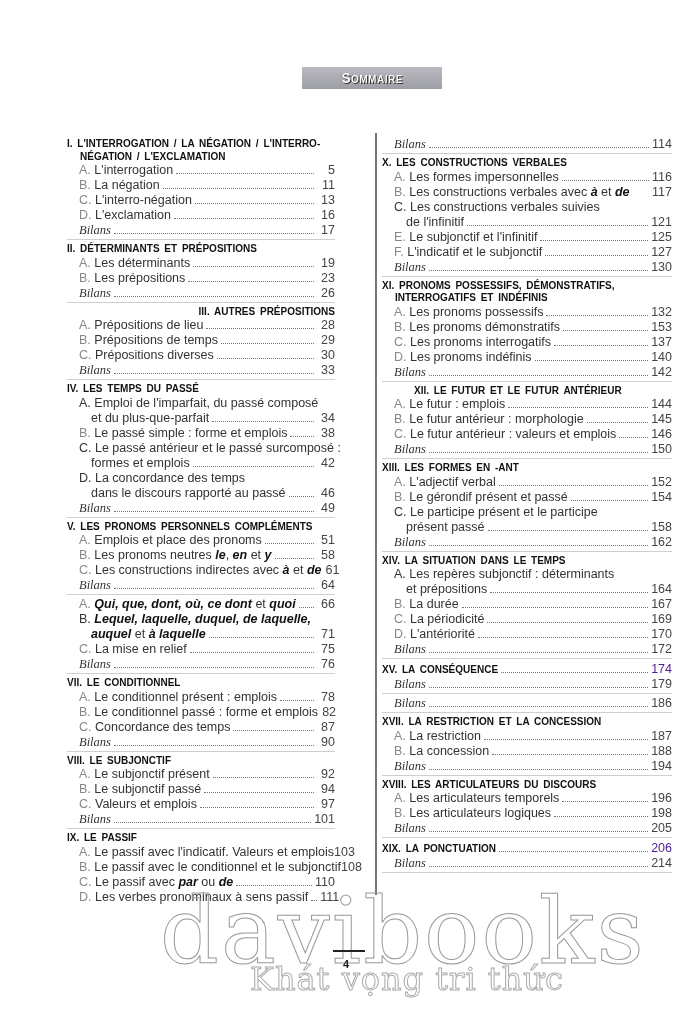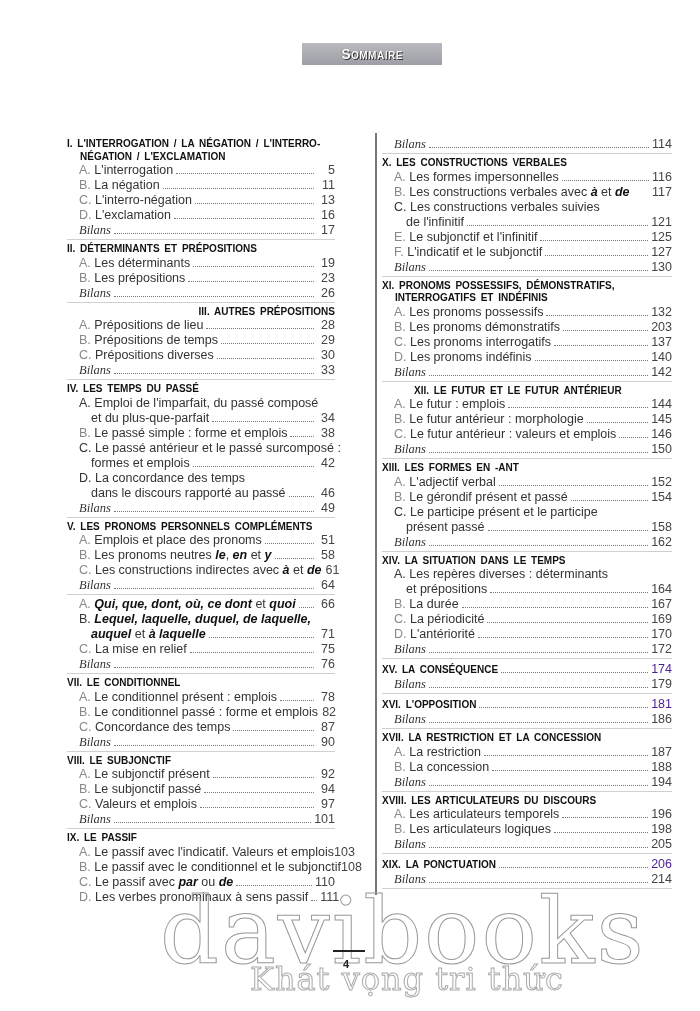--- a/index.html
+++ b/index.html
@@ -1,21 +1,21 @@
 <!DOCTYPE html>
 <html><head>
 <meta charset="utf-8">
 <style>
   html, body { margin: 0; padding: 0; }
   body {
     width: 700px; height: 1011px; background: #ffffff; position: relative; overflow: hidden;
     font-family: "Liberation Sans", sans-serif; color: #222;
   }
   .title-box {
-    position: absolute; left: 302px; top: 43px; width: 140px; height: 22px;
+    position: absolute; left: 302px; top: 67px; width: 140px; height: 22px;
     background: linear-gradient(#b9b9bf, #9e9ea6);
     display: flex; align-items: center; justify-content: center;
   }
   .title-box span {
     color: #fff; font-weight: bold; font-size: 14px; letter-spacing: 0.5px;
     font-variant: small-caps;
     text-shadow: 1px 1px 0 #333, -0.5px -0.5px 0 #555;
   }
   .col { position: absolute; top: 135px; }
   .col-left { left: 67px; width: 268px; }
@@ -357,21 +357,21 @@
         <span class="cont">INTERROGATIFS ET INDÉFINIS</span>
       </div>
       <div class="row">
         <span class="lbl"><span class="letter">A.</span> <span>Les pronoms possessifs</span></span>
         <span class="dots"></span>
         <span class="pg">132</span>
       </div>
       <div class="row">
         <span class="lbl"><span class="letter">B.</span> <span>Les pronoms démonstratifs</span></span>
         <span class="dots"></span>
-        <span class="pg">203</span>
+        <span class="pg">153</span>
       </div>
       <div class="row">
         <span class="lbl"><span class="letter">C.</span> <span>Les pronoms interrogatifs</span></span>
         <span class="dots"></span>
         <span class="pg">137</span>
       </div>
       <div class="row">
         <span class="lbl"><span class="letter">D.</span> <span>Les pronoms indéfinis</span></span>
         <span class="dots"></span>
         <span class="pg">140</span>
@@ -433,21 +433,21 @@
         <span class="lbl">Bilans</span>
         <span class="dots"></span>
         <span class="pg">162</span>
       </div>
       <div class="sep"></div>
     </div>
     <div class="section">
       <div class="sec-head">
         <span style="display: block;">XIV. LA SITUATION DANS LE TEMPS</span>
       </div>
-      <div class="wrapline"><span class="letter">A.</span> <span>Les repères diverses : déterminants</span></div>
+      <div class="wrapline"><span class="letter">A.</span> <span>Les repères subjonctif : déterminants</span></div>
       <div class="row indent">
         <span class="lbl"><span>et prépositions</span></span>
         <span class="dots"></span>
         <span class="pg">164</span>
       </div>
       <div class="row">
         <span class="lbl"><span class="letter">B.</span> <span>La durée</span></span>
         <span class="dots"></span>
         <span class="pg">167</span>
       </div>
@@ -475,25 +475,20 @@
         <span class="pg head">174</span>
       </div>
       <div class="row bilans">
         <span class="lbl">Bilans</span>
         <span class="dots"></span>
         <span class="pg">179</span>
       </div>
       <div class="sep"></div>
     </div>
     <div class="section">
-      <div class="row head-row" style="margin-top: 3px;">
-        <span class="lbl">XVI. L'OPPOSITION</span>
-        <span class="dots"></span>
-        <span class="pg head">181</span>
-      </div>
       <div class="row bilans">
         <span class="lbl">Bilans</span>
         <span class="dots"></span>
         <span class="pg">186</span>
       </div>
       <div class="sep"></div>
     </div>
     <div class="section">
       <div class="sec-head">
         <span style="display: block;">XVII. LA RESTRICTION ET LA CONCESSION</span>

